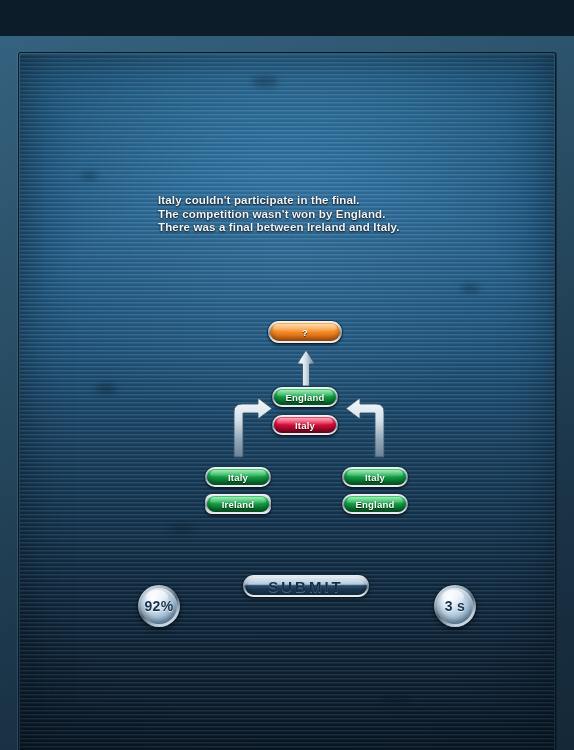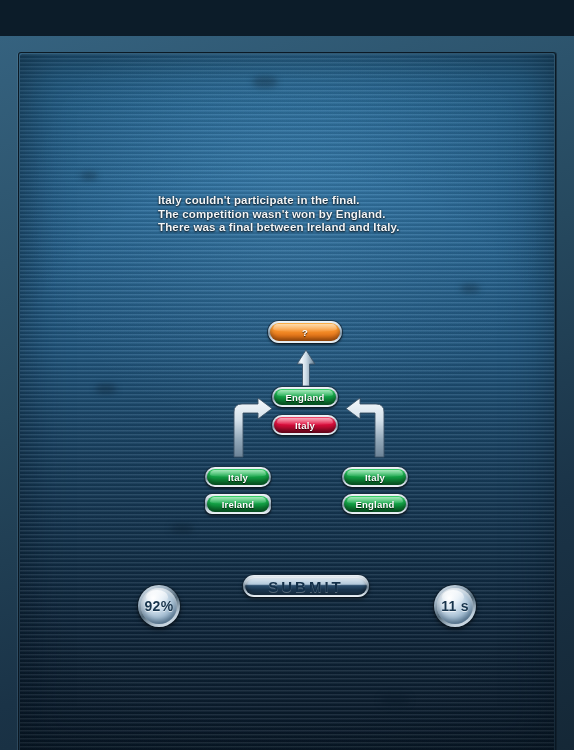--- a/index.html
+++ b/index.html
@@ -357,19 +357,19 @@
 
 
       <div class="gauge" style="left:118px; top:531px;">
         <div class="gauge-inner">
           <span class="gauge-label">92%</span>
         </div>
       </div>
 
       <div class="gauge" style="left:414px; top:531px;">
         <div class="gauge-inner">
-          <span class="gauge-label">11 s</span>
+          <span class="gauge-label">3 s</span>
         </div>
       </div>
 
     </div>
   </div>
 </div>
 
 </body></html>

